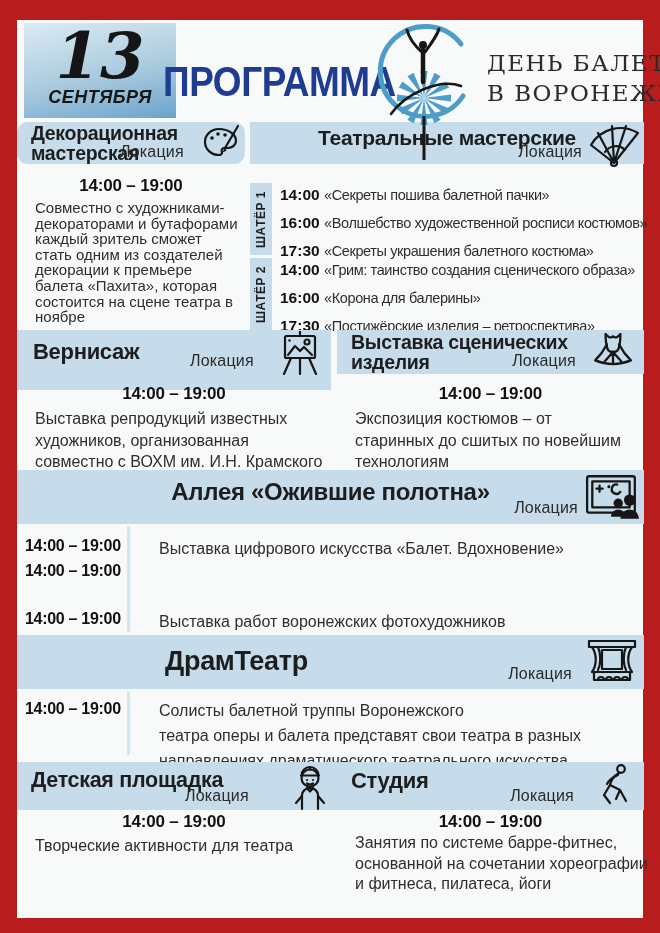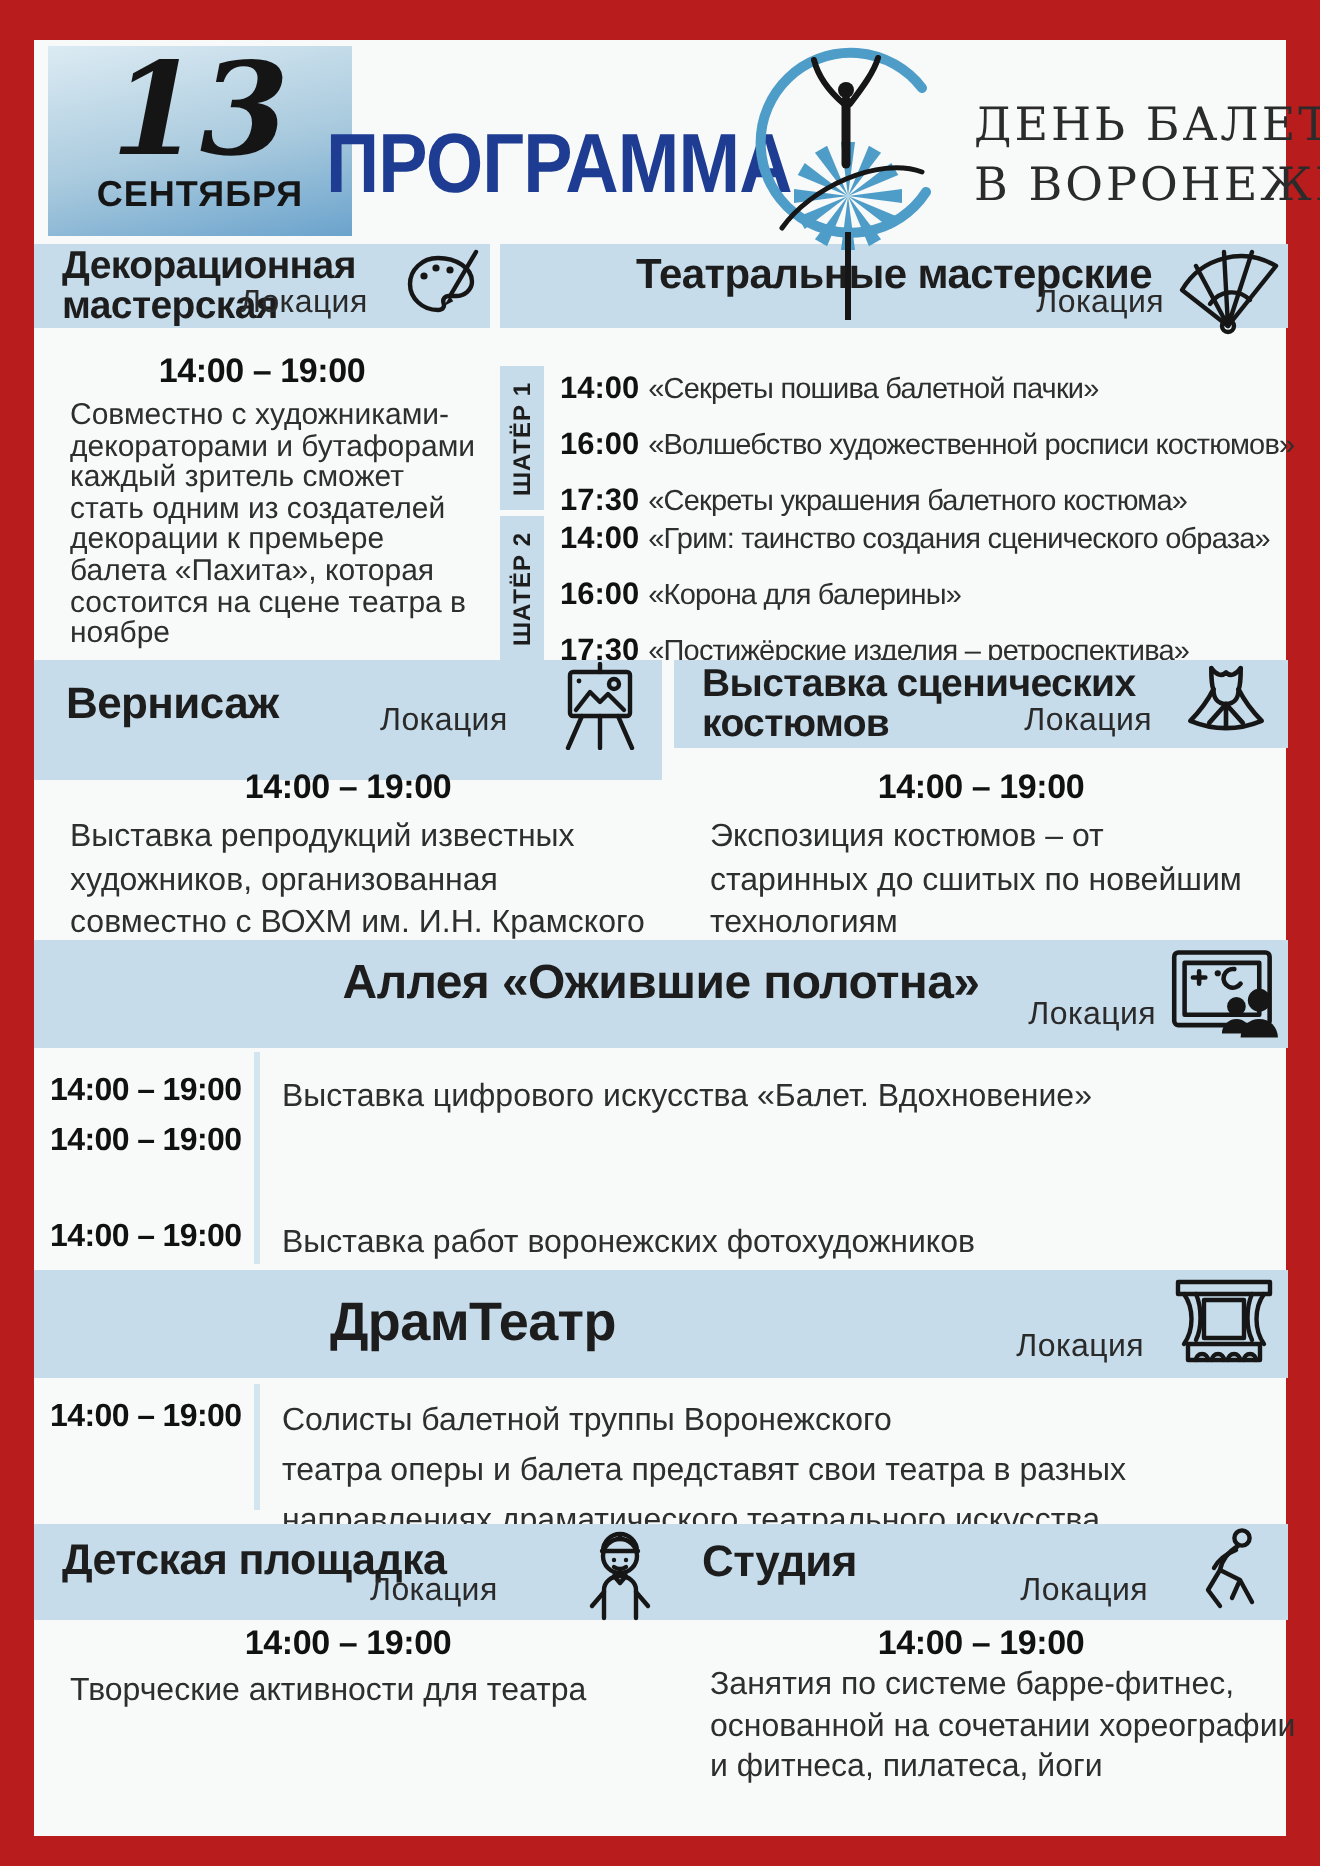--- a/index.html
+++ b/index.html
@@ -15,26 +15,26 @@
   .para div{white-space:nowrap;}
   .p-decor{font-size:15px;line-height:15.6px;}
   .p-std{font-size:16px;line-height:21.5px;}
   .shater{position:absolute;width:22px;background:#c6dcea;display:flex;align-items:center;justify-content:center;}
   .shater span{writing-mode:vertical-rl;transform:rotate(180deg);font-size:12px;font-weight:bold;color:#1d1d1d;letter-spacing:0.5px;}
   .witem{position:absolute;white-space:nowrap;}
   .witem .wt{font-weight:bold;font-size:15.5px;color:#111;}
   .witem .wx{font-size:14.5px;letter-spacing:-0.4px;color:#2e2e2e;}
   .vline{position:absolute;width:3px;background:#d3e5ef;}
   .trow-time{position:absolute;left:8px;width:88px;text-align:right;font-weight:bold;font-size:16px;color:#111;white-space:nowrap;letter-spacing:-0.3px;}
-  .trow-desc{position:absolute;left:124px;font-size:16px;line-height:25px;color:#2e2e2e;}
+  .trow-desc{position:absolute;left:142px;font-size:16px;line-height:25px;color:#2e2e2e;}
   .trow-desc div{white-space:nowrap;}
   .datebox{position:absolute;left:7px;top:3px;width:152px;height:95px;text-align:center;
            background:linear-gradient(168deg,#dcebf3 0%,#a9cade 55%,#6ba3cc 100%);}
   .dd{font-family:"DejaVu Serif",serif;font-style:italic;font-weight:bold;font-size:64px;line-height:66px;color:#151515;}
-  .dm{font-weight:bold;font-size:18px;letter-spacing:0.5px;color:#151515;margin-top:-2px;}
+  .dm{font-weight:bold;font-size:18px;letter-spacing:0.5px;color:#151515;margin-top:-2px;font-style:italic;}
   .prog{position:absolute;left:146px;top:38px;font-size:42px;font-weight:bold;color:#1e3c92;
         letter-spacing:-0.5px;transform:scaleX(0.88);transform-origin:left center;white-space:nowrap;}
   .brand{position:absolute;left:470px;top:28px;font-family:"DejaVu Serif",serif;font-size:23px;line-height:30px;
          letter-spacing:1.5px;color:#2b2b2b;white-space:nowrap;}
   .icon{position:absolute;}
   .icon svg{display:block;}
   svg .ln{fill:none;stroke:#161616;stroke-width:2.2;stroke-linecap:round;stroke-linejoin:round;}
   svg .fl{fill:#161616;stroke:none;}
 </style>
 </head>
@@ -73,21 +73,21 @@
       <path d="M14 92 C28 72 62 56 84 64" fill="none" stroke="#161616" stroke-width="2.5" stroke-linecap="round"></path>
       <path d="M47 94 L47 138" stroke="#161616" stroke-width="3"></path>
     </svg>
   </div>
 
   <div class="brand">
     <div>ДЕНЬ БАЛЕТА</div>
     <div>В ВОРОНЕЖЕ</div>
   </div>
 
-  <div class="band" style="left:0;top:102px;width:228px;height:42px;">
+  <div class="band" style="left:0;top:102px;width:228px;height:42px;border-radius:11px;">
     <div class="band-title" style="position:absolute;left:14px;top:1px;font-size:19.5px;line-height:20px;">
       <div>Декорационная</div>
       <div>мастерская</div>
     </div>
     <div class="loc" style="left:103px;top:21px;">Локация</div>
     <div class="icon" style="right:4px;top:2px;">
       <svg width="38" height="34" viewBox="0 0 38 34">
         <path class="ln" d="M16 5 C8 5 2 11 2 18 c0 7 6 13 14 13 2.6 0 3.4-1.8 2.8-3.4 -0.7-2 0.6-3.6 2.7-3.6 h3.5 c4.4 0 8-3.2 8-7.2 C33 10 25 5 16 5 Z"></path>
         <circle class="fl" cx="9" cy="14" r="1.8"></circle>
             <circle class="fl" cx="15" cy="10" r="1.8"></circle>
@@ -151,21 +151,21 @@
   <div class="time time-center" style="left:0;top:364px;width:314px;">14:00 – 19:00</div>
   <div class="para p-std" style="left:18px;top:388px;">
     <div>Выставка репродукций известных</div>
     <div>художников, организованная</div>
     <div>совместно с ВОХМ им. И.Н. Крамского</div>
   </div>
 
   <div class="band" style="left:320px;top:310px;width:307px;height:44px;">
     <div class="band-title" style="position:absolute;left:14px;top:2px;font-size:19.5px;line-height:20px;">
       <div>Выставка сценических</div>
-      <div>костюмов</div>
+      <div>изделия</div>
     </div>
     <div class="loc" style="right:68px;top:22px;">Локация</div>
     <div class="icon" style="right:10px;top:1px;">
       <svg width="42" height="42" viewBox="0 0 40 38">
         <path class="ln" d="M13 2 Q17 7 20 4 Q23 7 27 2"></path>
         <path class="ln" d="M13 2 C13 8 13.5 11 14 12 M27 2 C27 8 26.5 11 26 12"></path>
         <path class="ln" d="M14 12 C14 16 16 19 20 19 C24 19 26 16 26 12"></path>
         <path class="ln" d="M14 12 C10 20 5 25 3 27 Q20 34 37 27 C35 25 30 20 26 12"></path>
         <path class="ln" d="M20 19 L12 28 M20 19 L20 30 M20 19 L28 28"></path>
       </svg>

